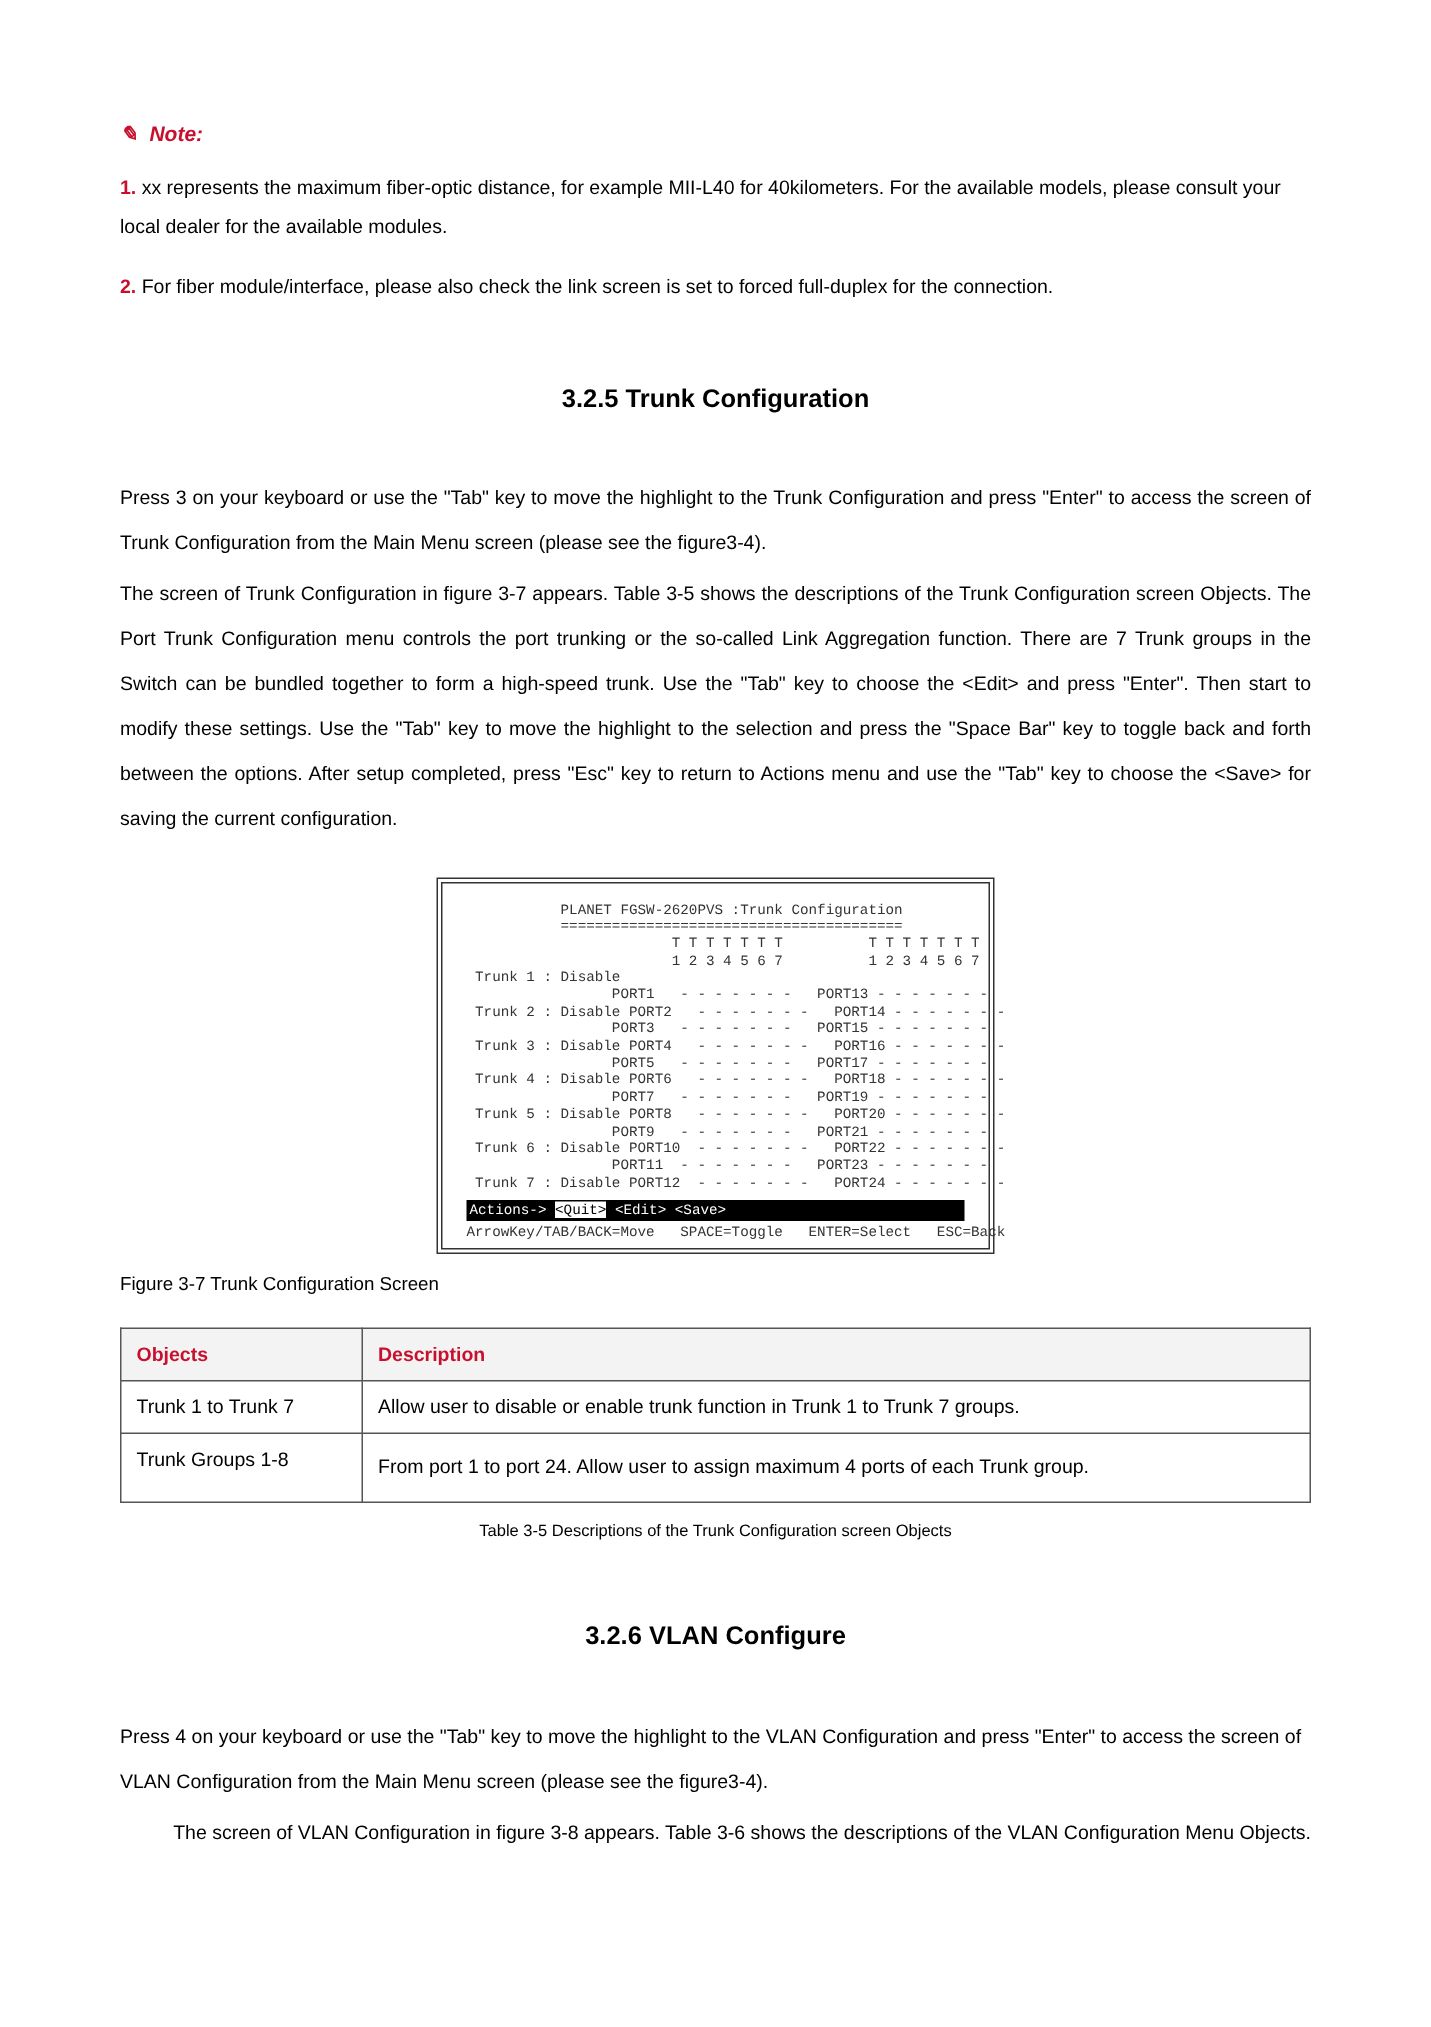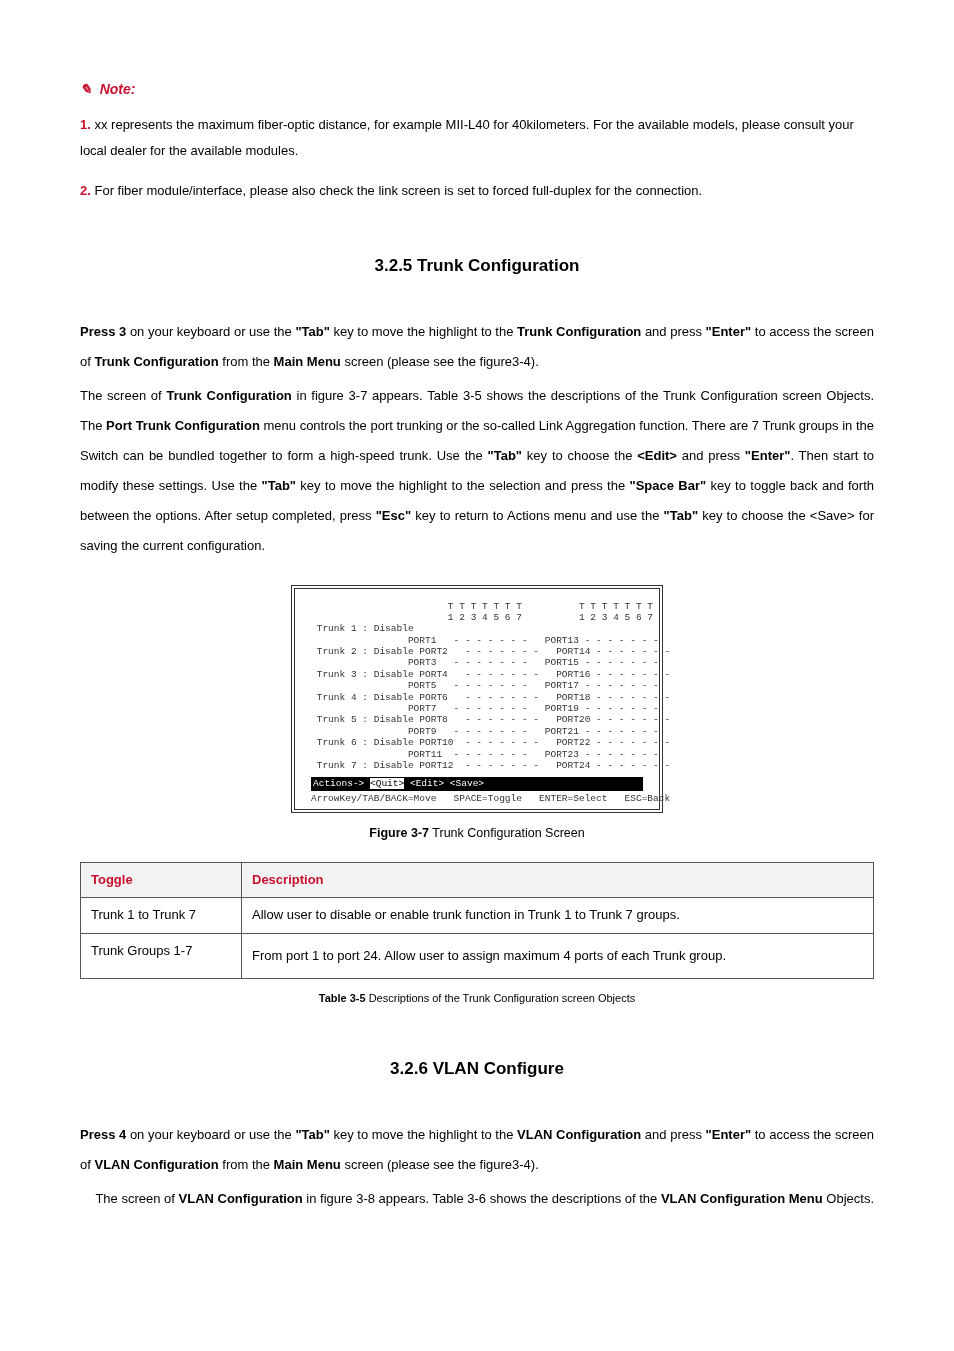--- a/index.html
+++ b/index.html
@@ -35,21 +35,21 @@
     font-weight: bold;
     margin-top: 50px;
     margin-bottom: 40px;
     text-align: center;
   }
   .body-para {
     text-align: justify;
     line-height: 2.3;
     margin-bottom: 4px;
   }
-  .bold { font-weight: bold; }
+  .bold { font-weight: normal; }
   .terminal-wrap {
     width: 372px;
     margin: 24px auto 8px auto;
     border: 4px double #333;
     padding: 12px 16px 4px 16px;
     background: #fff;
     box-sizing: border-box;
   }
   .terminal {
     font-family: "Courier New", monospace;
@@ -66,21 +66,20 @@
     font-family: "Courier New", monospace;
     font-size: 9.5px;
     padding: 0 2px;
   }
   .term-bar .hl {
     background: #fff;
     color: #000;
     margin-top: 28px;
   }
   .fig-caption {
-    text-align: center;
     font-size: 12.5px;
     margin: 12px 0 20px 0;
   }
   table.desc {
     border-collapse: collapse;
     margin: 0;
     width: 100%;
   }
   table.desc th, table.desc td {
     border: 1px solid #555;
@@ -120,20 +119,23 @@
 
 <div class="body-para">
   <span class="bold">Press 3</span><span> on your keyboard or use the </span><span class="bold">"Tab"</span><span> key to move the highlight to the </span><span class="bold">Trunk Configuration</span><span> and press </span><span class="bold">"Enter"</span><span> to access the screen of </span><span class="bold">Trunk Configuration</span><span> from the </span><span class="bold">Main Menu</span><span> screen (please see the figure3-4).</span>
 </div>
 
 <div class="body-para">
   <span>The screen of </span><span class="bold">Trunk Configuration</span><span> in figure 3-7 appears. Table 3-5 shows the descriptions of the Trunk Configuration screen Objects. The </span><span class="bold">Port Trunk Configuration</span><span> menu controls the port trunking or the so-called Link Aggregation function. There are 7 Trunk groups in the Switch can be bundled together to form a high-speed trunk. Use the </span><span class="bold">"Tab"</span><span> key to choose the </span><span class="bold">&lt;Edit&gt;</span><span> and press </span><span class="bold">"Enter"</span><span>. Then start to modify these settings.   Use the </span><span class="bold">"Tab"</span><span> key to move the highlight to the selection and press the </span><span class="bold">"Space Bar"</span><span> key to toggle back and forth between the options. After setup completed, press </span><span class="bold">"Esc"</span><span> key to return to Actions menu and use the </span><span class="bold">"Tab"</span><span> key to choose the &lt;Save&gt; for saving the current configuration.</span>
 </div>
 
 <div class="terminal-wrap">
+  <div class="terminal">           PLANET FGSW-2620PVS :Trunk Configuration
+           ========================================
+</div>
   <div class="terminal">                        T T T T T T T          T T T T T T T
                         1 2 3 4 5 6 7          1 2 3 4 5 6 7</div>
   <div class="terminal"> Trunk 1 : Disable
                  PORT1   - - - - - - -   PORT13 - - - - - - -
  Trunk 2 : Disable PORT2   - - - - - - -   PORT14 - - - - - - -
                  PORT3   - - - - - - -   PORT15 - - - - - - -
  Trunk 3 : Disable PORT4   - - - - - - -   PORT16 - - - - - - -
                  PORT5   - - - - - - -   PORT17 - - - - - - -
  Trunk 4 : Disable PORT6   - - - - - - -   PORT18 - - - - - - -
                  PORT7   - - - - - - -   PORT19 - - - - - - -
@@ -146,29 +148,29 @@
   <div class="terminal">ArrowKey/TAB/BACK=Move   SPACE=Toggle   ENTER=Select   ESC=Back</div>
 </div>
 
 <div class="fig-caption">
   <span class="bold">Figure 3-7</span><span> Trunk Configuration Screen</span>
 </div>
 
 <table class="desc">
   <tbody>
       <tr>
-    <th style="width:140px">Toggle</th>
+    <th style="width:140px">Objects</th>
     <th>Description</th>
   </tr>
   <tr>
     <td>Trunk 1 to Trunk 7</td>
     <td>Allow user to disable or enable trunk function in Trunk 1 to Trunk 7 groups.</td>
   </tr>
   <tr>
-    <td>Trunk Groups 1-7</td>
+    <td>Trunk Groups 1-8</td>
     <td style="line-height:2.2">From port 1 to port 24. Allow user to assign maximum 4 ports of each Trunk group.</td>
   </tr>
 </tbody>
   </table>
 <div class="table-caption">
   <span class="bold">Table 3-5</span><span> Descriptions of the Trunk Configuration screen Objects</span>
 </div>
 
 <h2>3.2.6 VLAN Configure</h2>
 

